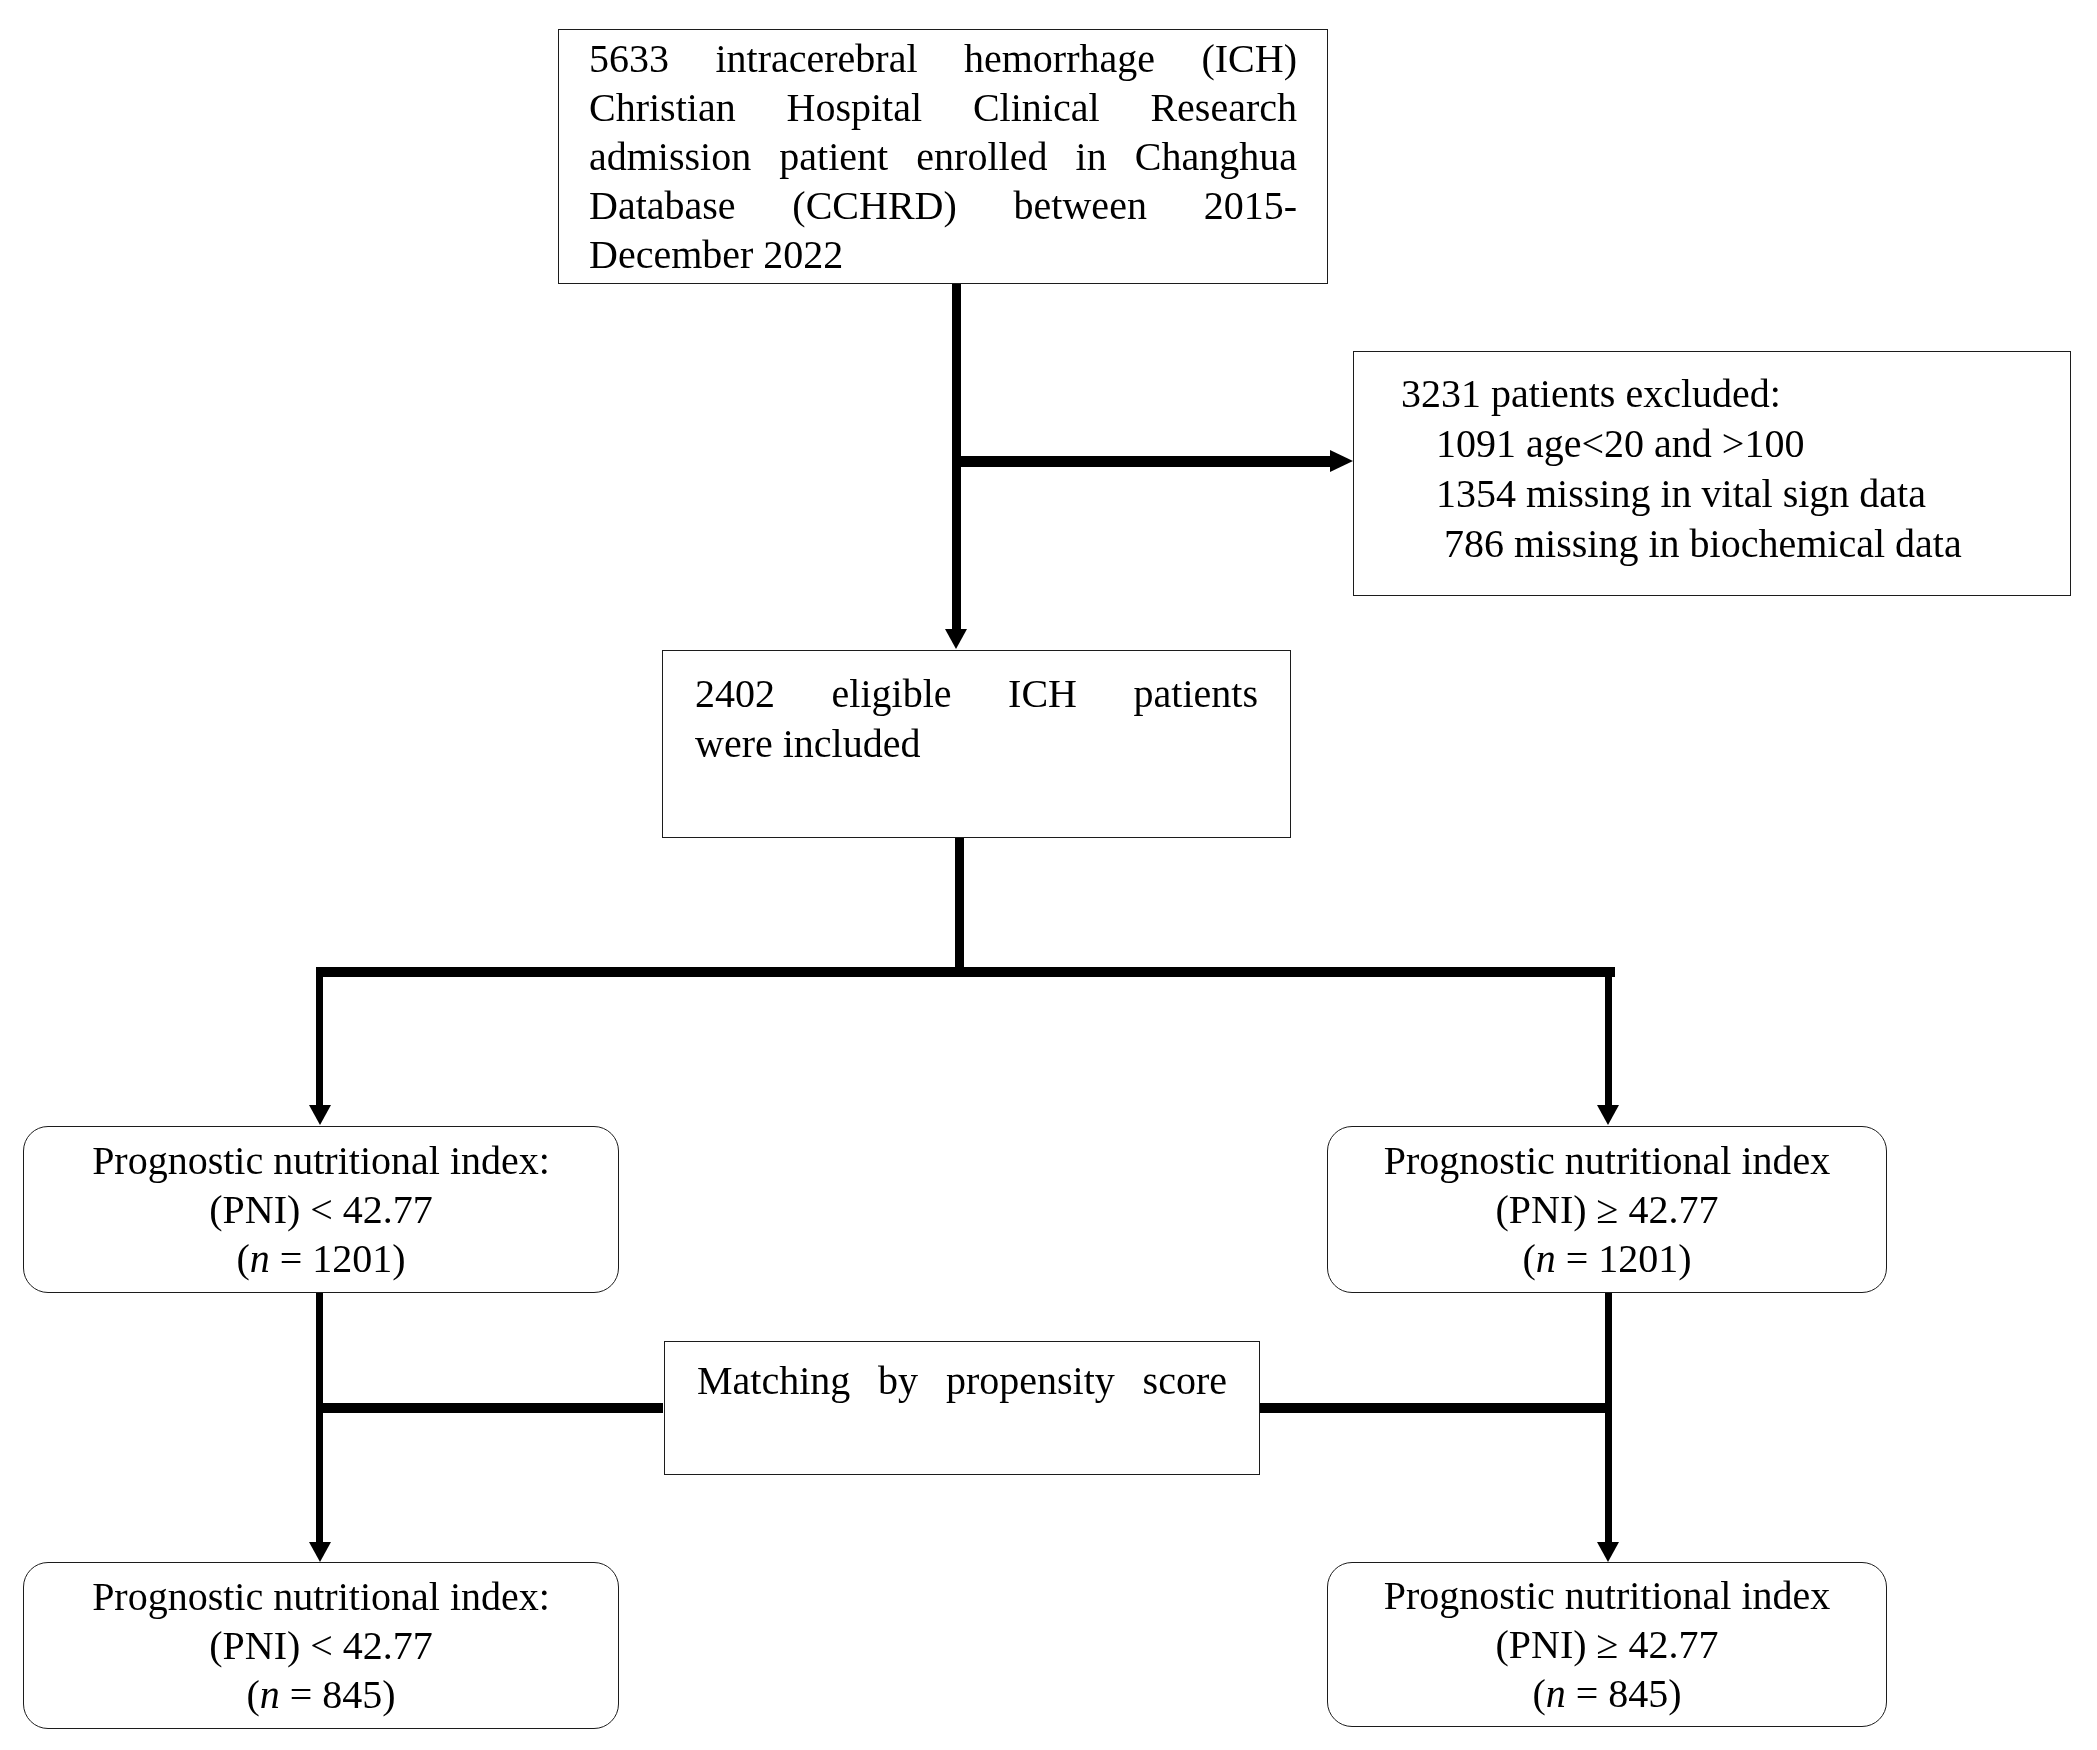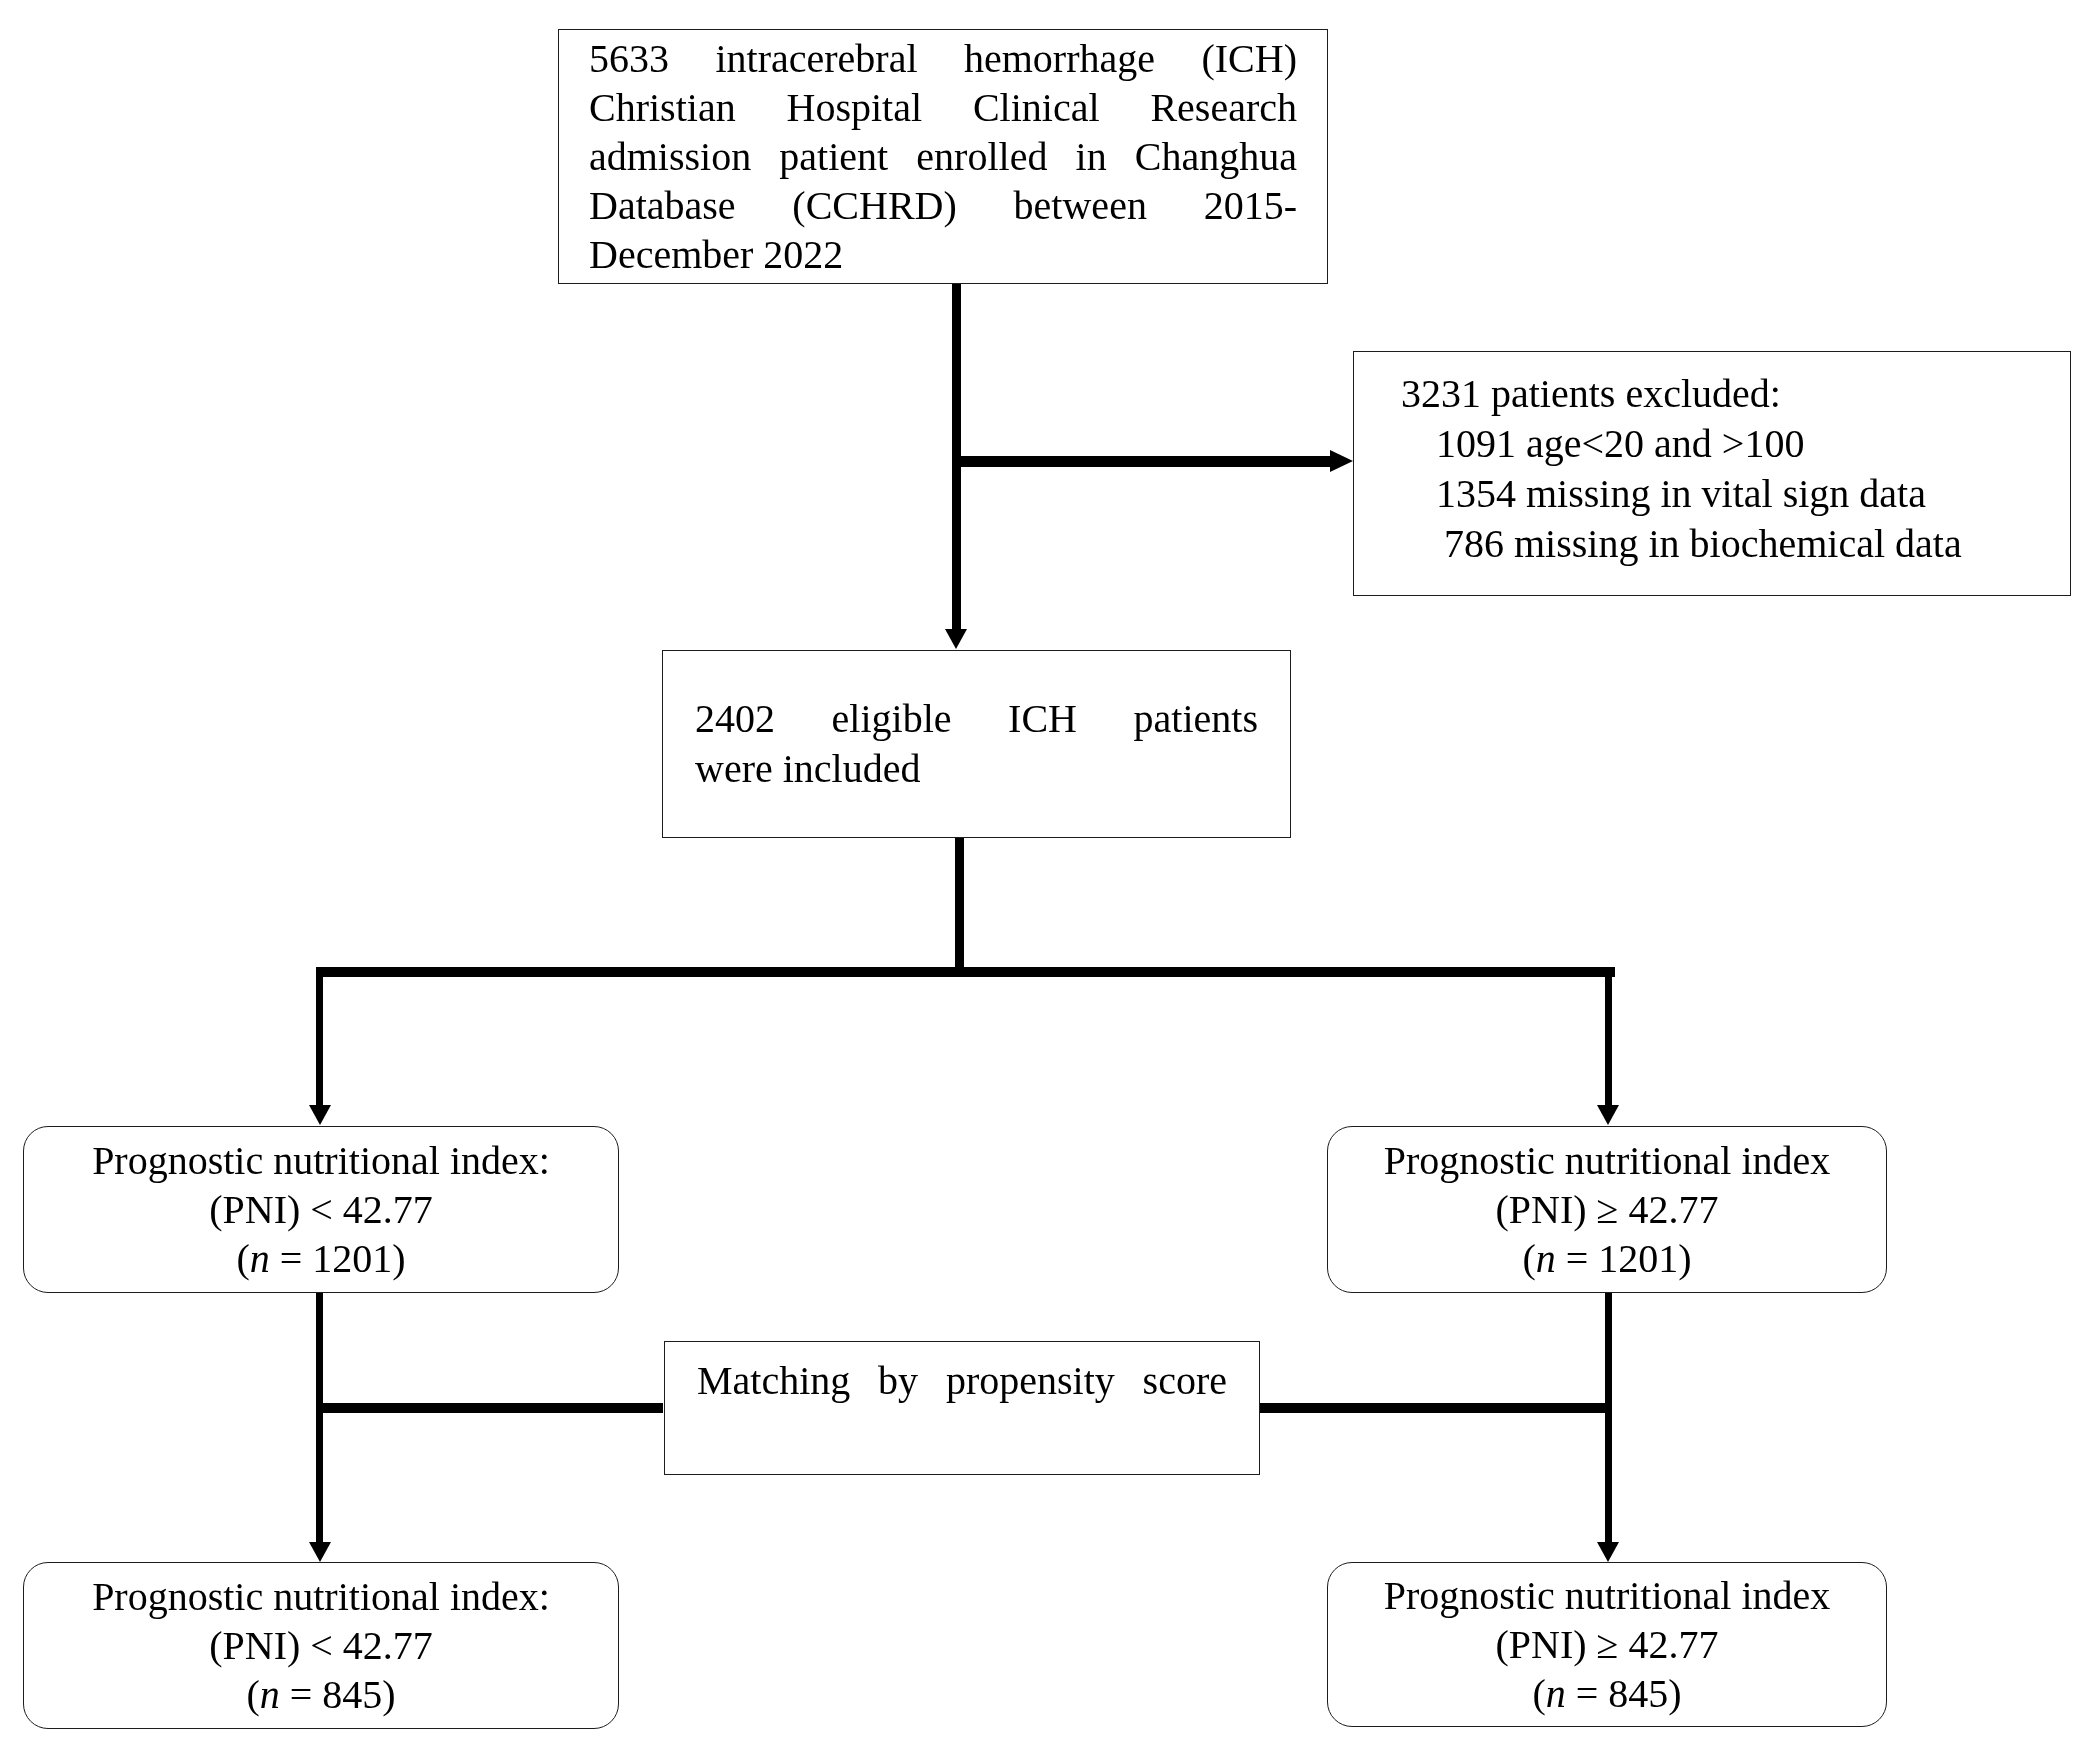--- a/index.html
+++ b/index.html
@@ -59,21 +59,21 @@
     position: absolute;
     width: 0; height: 0;
     border-top: 11.5px solid transparent;
     border-bottom: 11.5px solid transparent;
     border-left: 23px solid #000000;
   }
   #box-source { left: 558px; top: 28.5px; width: 770px; height: 255px; padding: 4.9px 30px; }
   #box-excluded { left: 1353px; top: 330px; width: 718px; height: 245px; padding: 17px 17px 0 47px; line-height: 50px; margin-top: 21px; }
   #box-excluded .ind1 { margin-left: 35px; }
   #box-excluded .ind2 { margin-left: 43px; }
-  #box-eligible { left: 662px; top: 650px; width: 629px; height: 188px; padding: 43px 32px 0 32px; line-height: 50px; }
+  #box-eligible { left: 662px; top: 650px; width: 629px; height: 188px; padding: 18px 32px 0 32px; line-height: 50px; }
   #box-matching { left: 664px; top: 1341px; width: 596px; height: 134px; padding: 14.6px 32px 0 32px; line-height: 47px; }
   #box-pni-low-mid  { left: 23px;   top: 1126px; width: 596px; height: 167px; }
   #box-pni-high-mid { left: 1327px; top: 1126px; width: 560px; height: 167px; }
   #box-pni-low-post  { left: 23px;   top: 1562px; width: 596px; height: 167px; }
   #box-pni-high-post { left: 1327px; top: 1562px; width: 560px; height: 165px; }
   .nvar { font-style: italic; }
 </style>
 </head>
 <body>
 

